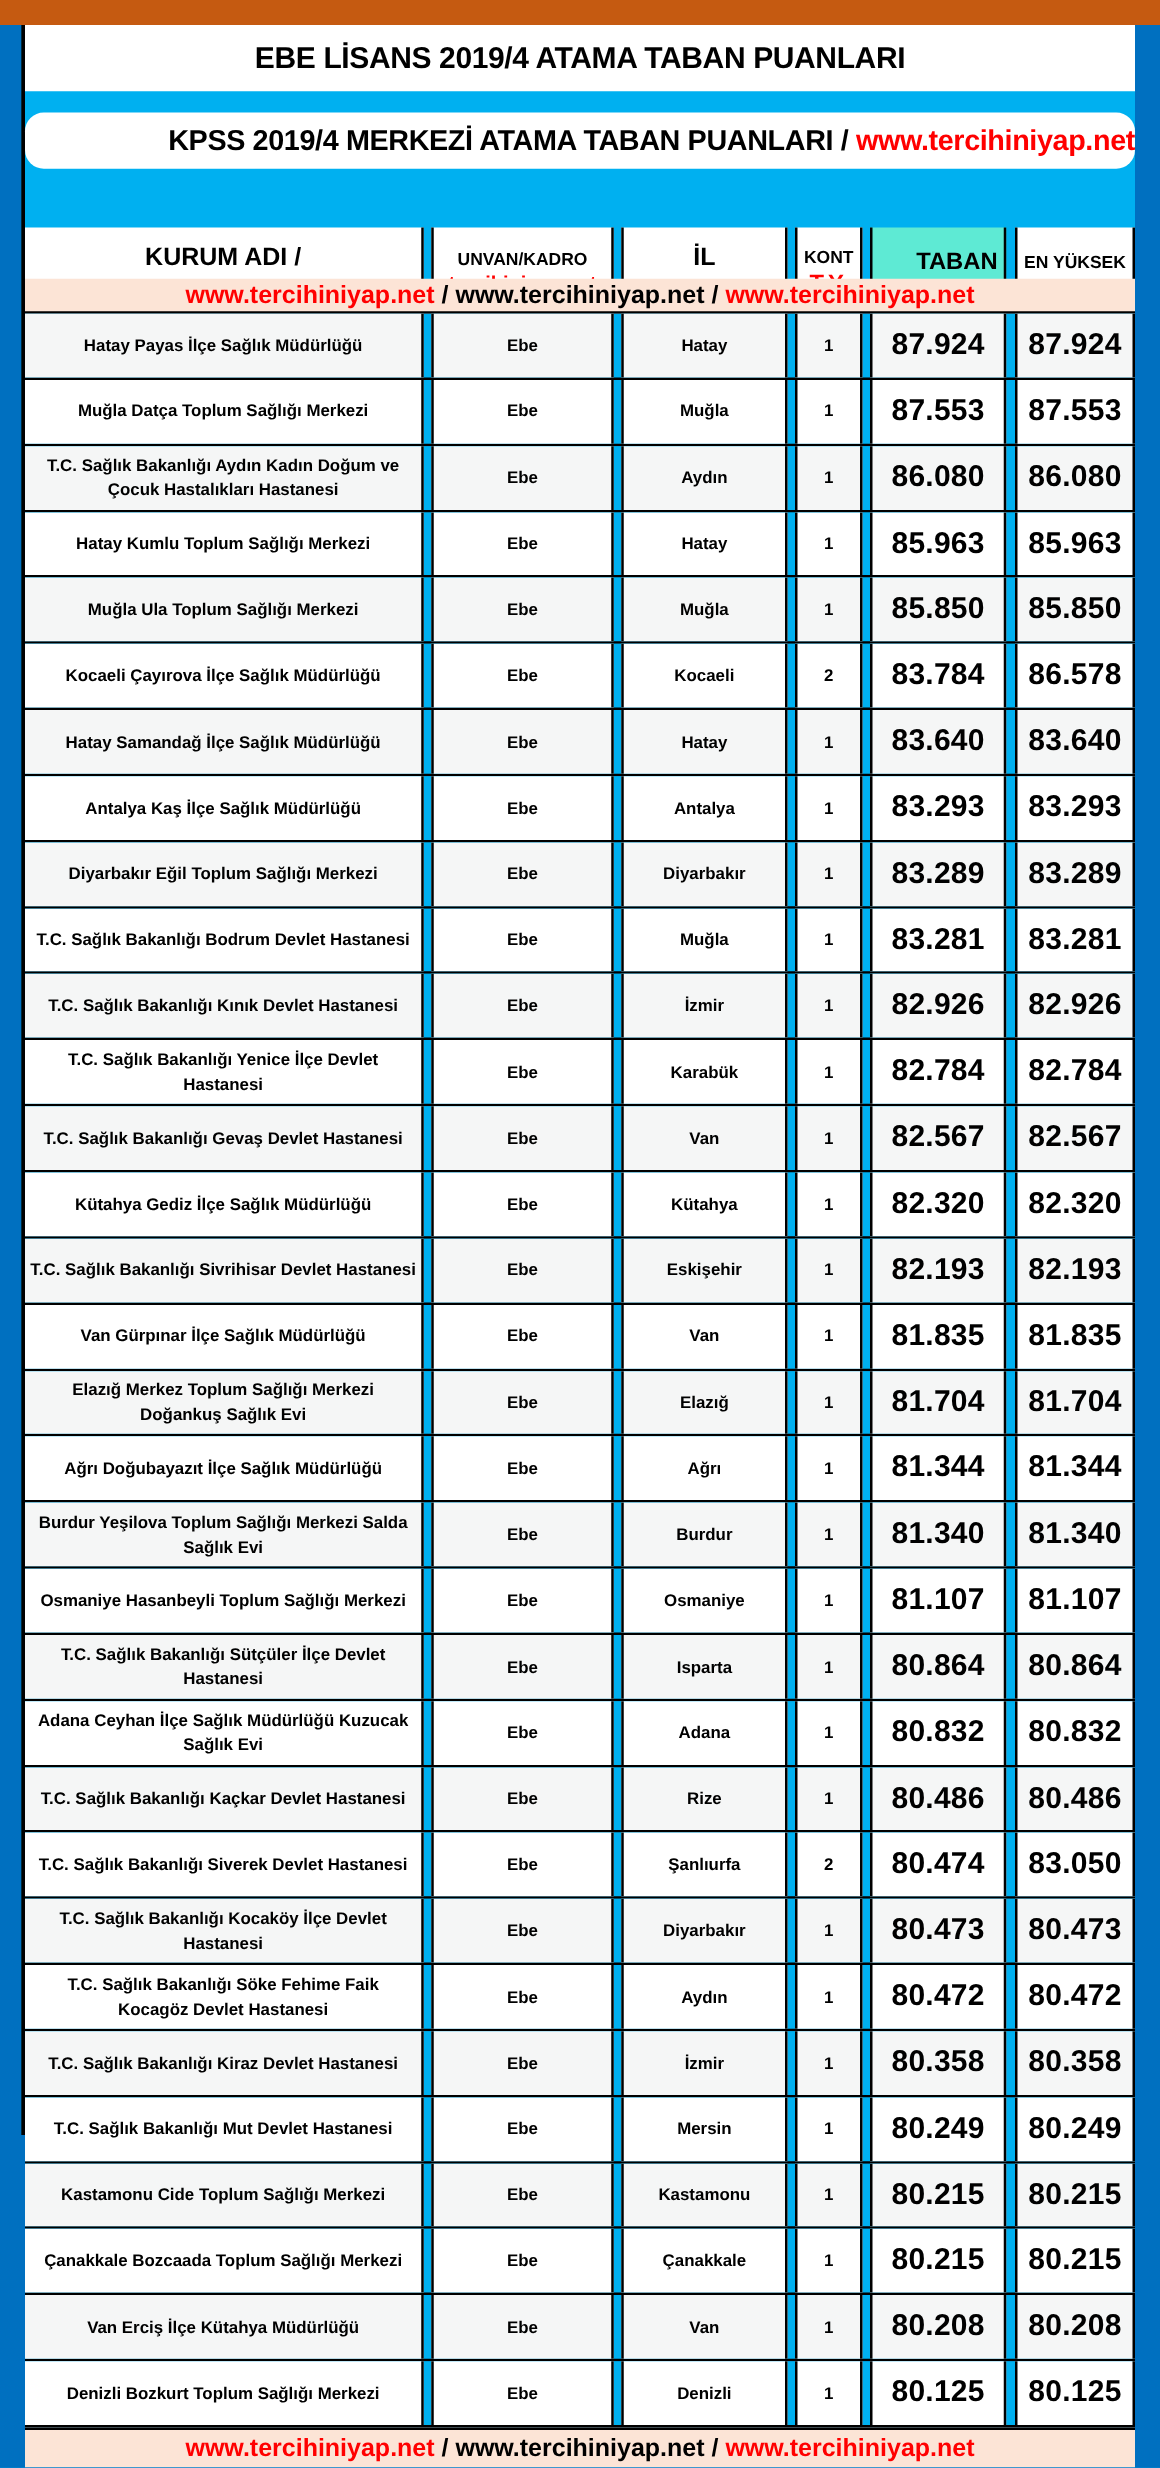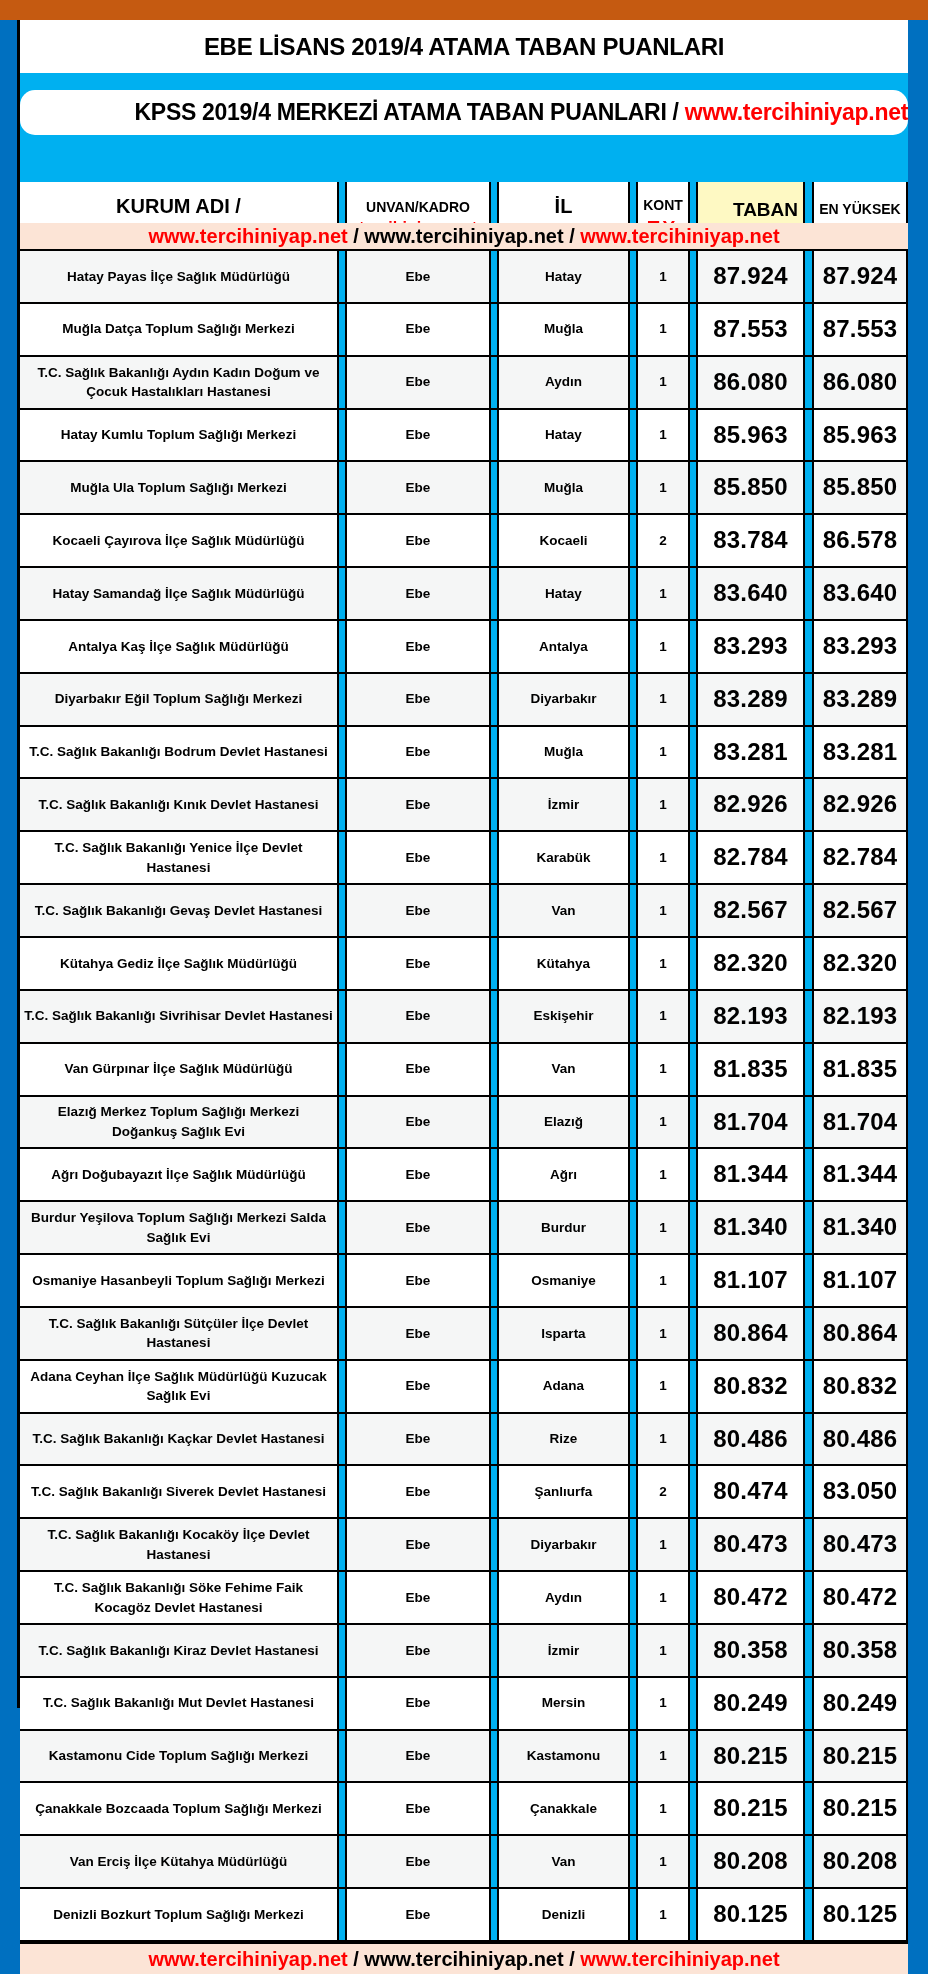--- a/index.html
+++ b/index.html
@@ -42,21 +42,21 @@
   .c-kont { font-size: 13.5px; }
   .c-score { font-size: 24px; letter-spacing: 0.2px; }
 
   
   .col1 { left: 0; width: 319px; border-right: 2px solid #000; }
   .col2 { left: 325px; width: 146px; border-left: 2px solid #000; border-right: 2px solid #000; }
   .col3 { left: 477px; width: 133px; border-left: 2px solid #000; border-right: 2px solid #000; }
   .col4 { left: 616px; width: 54px; border-left: 2px solid #000; border-right: 2px solid #000; }
   .col5 { left: 676px; width: 109px; border-left: 2px solid #000; border-right: 2px solid #000; }
   .col6 { left: 792px; width: 96px; border-left: 2px solid #000; border-right: 2px solid #000; }
-  .hcell.col5 { background: #fef9c3; padding-left: 30px; }
+  .hcell.col5 { background: #5eead4; padding-left: 30px; }
 </style>
 </head>
 <body>
 
 <div class="topbar"></div>
 <div class="frame-left"></div>
 <div class="frame-right"></div>
 
 <div class="sheet">
   <div class="title-row">EBE LİSANS 2019/4 ATAMA TABAN PUANLARI</div>

